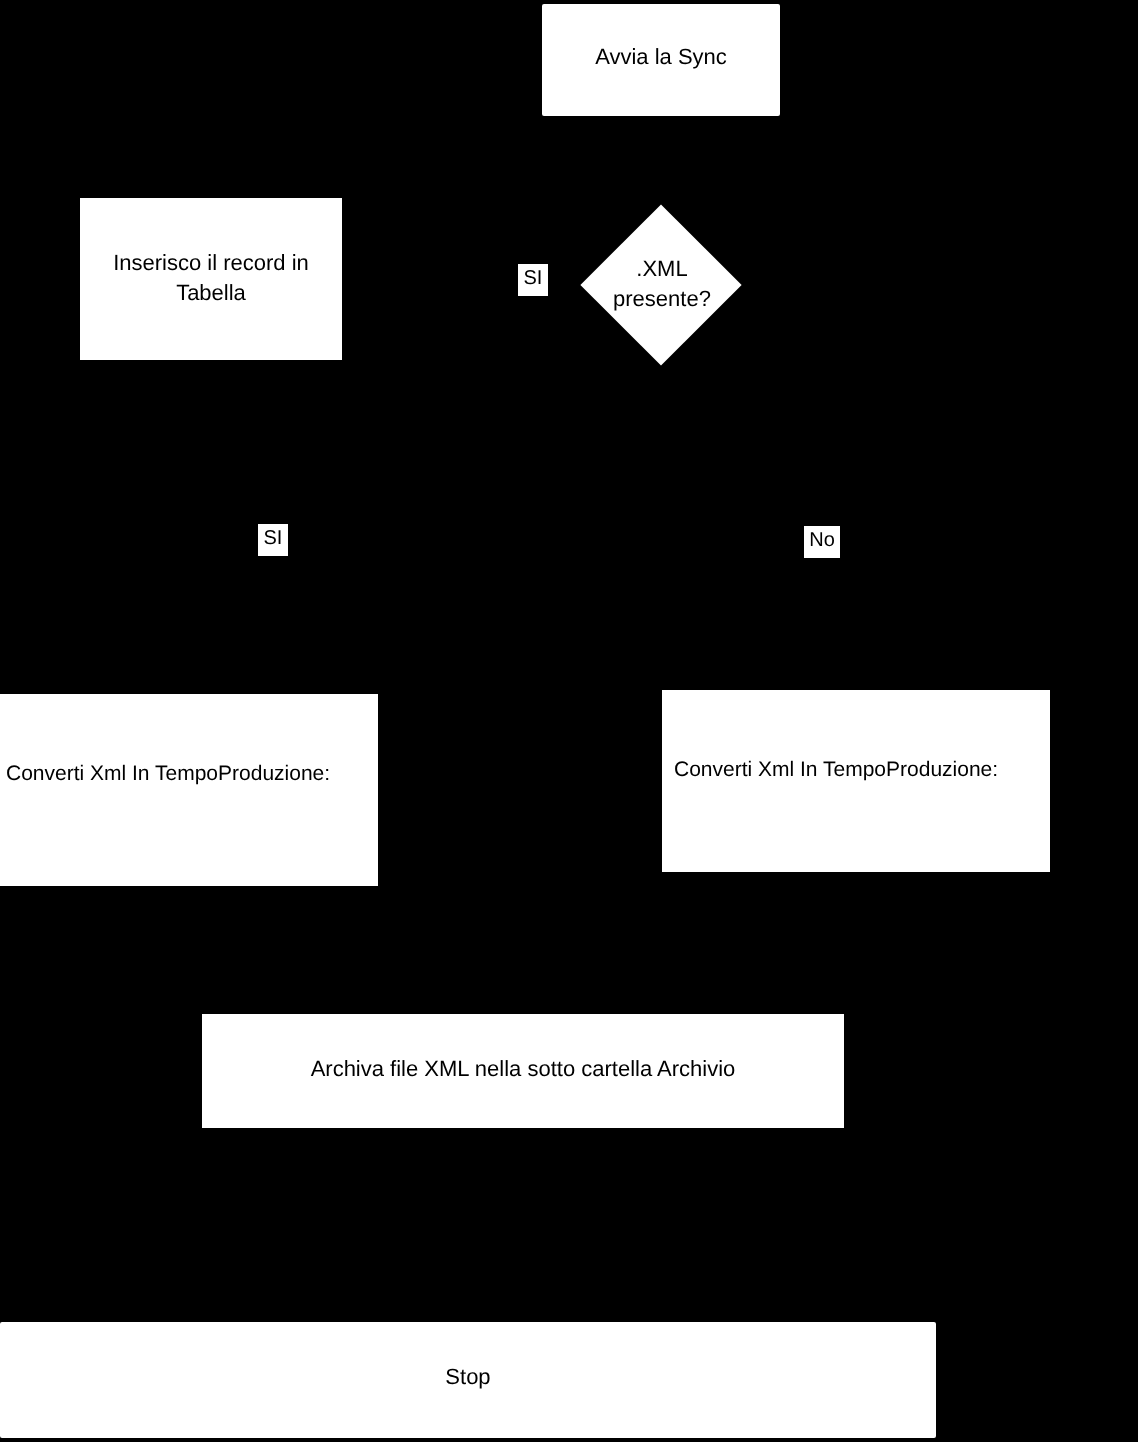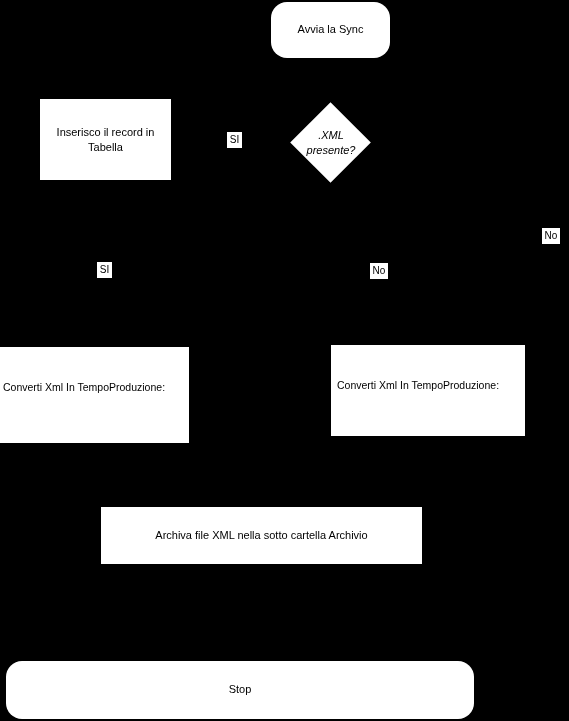--- a/index.html
+++ b/index.html
@@ -18,21 +18,21 @@
   }
   .node {
     position: absolute;
     background: #ffffff;
     color: #000000;
     box-sizing: border-box;
     overflow: hidden;
   }
   
   .terminator {
-    border-radius: 16px;
+    border-radius: 1px;
     display: flex;
     align-items: center;
     justify-content: center;
     font-size: 11px;
     line-height: 1.25;
     text-align: center;
   }
   
   .process {
     display: flex;
@@ -49,21 +49,20 @@
     padding: 5px 0 0 2px;
   }
   .process-multiline {
     white-space: pre;
     font-size: 10.5px;
     line-height: 14px;
   }
   
   .decision {
     position: absolute;
-    font-style: italic;
   }
   .decision .diamond-shape {
     position: absolute;
     inset: 0;
     background: #ffffff;
     transform: rotate(45deg);
   }
   .decision .diamond-label {
     position: absolute;
     inset: 0;
@@ -82,20 +81,21 @@
   .edge-label {
     position: absolute;
     background: #ffffff;
     color: #000000;
     font-size: 10px;
     line-height: 13px;
     padding: 1px 2px;
     box-sizing: border-box;
     white-space: nowrap;
     text-align: center;
+    margin-left: 32px;
   }
   .clip-right { white-space: nowrap; }
 </style>
 </head>
 <body>
 
 <div id="canvas">
 
   <div class="node terminator" style="left:271px; top:2px; width:119px; height:56px;">
     <span>Avvia la Sync</span>
@@ -144,17 +144,17 @@
       
       
       
     </div>
   </div>
 
   <div class="node process" style="left:101px; top:507px; width:321px; height:57px;">
     <span>Archiva file XML nella sotto cartella Archivio</span>
   </div>
 
-  <div class="node terminator" style="left:6px; top:661px; width:468px; height:58px;">
+  <div class="node terminator" style="left:0; top:661px; width:468px; height:58px;">
     <span>Stop</span>
   </div>
 
 </div>
 
 </body></html>

